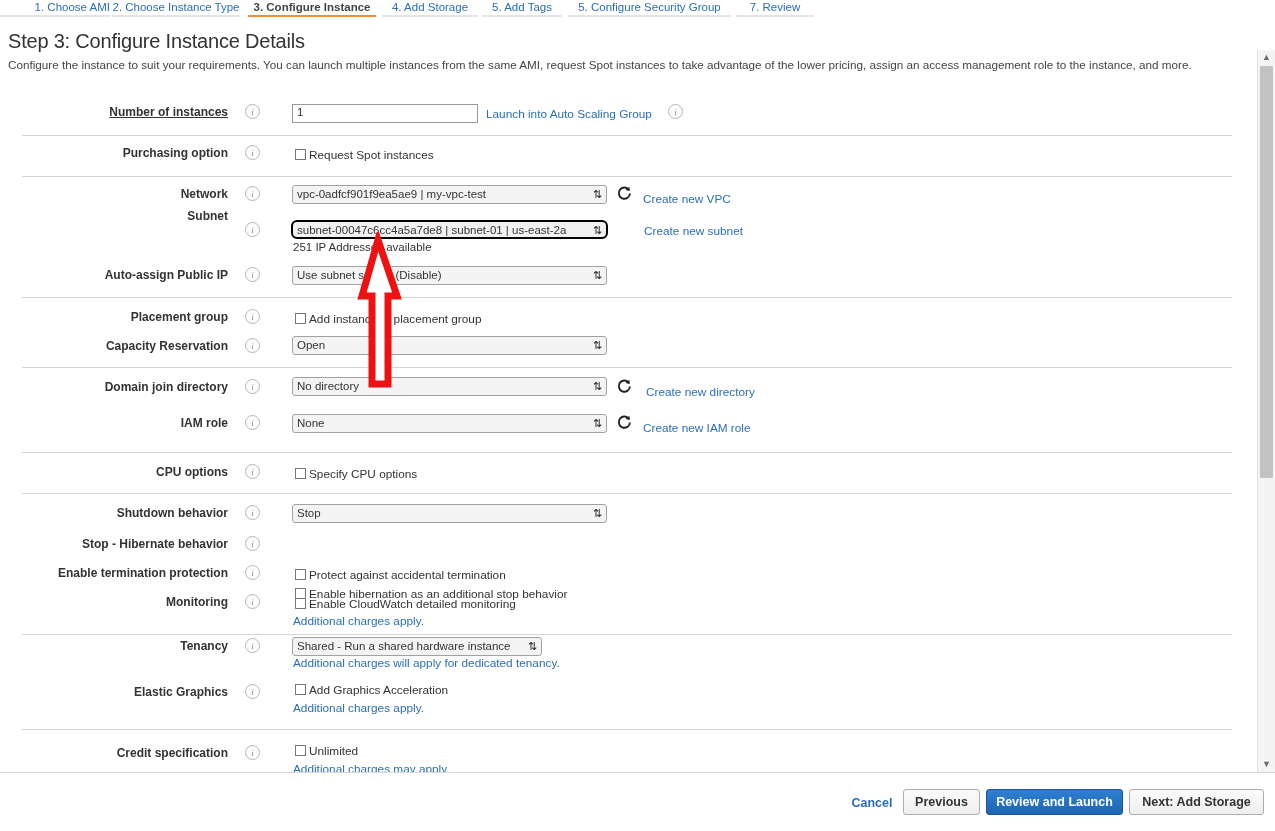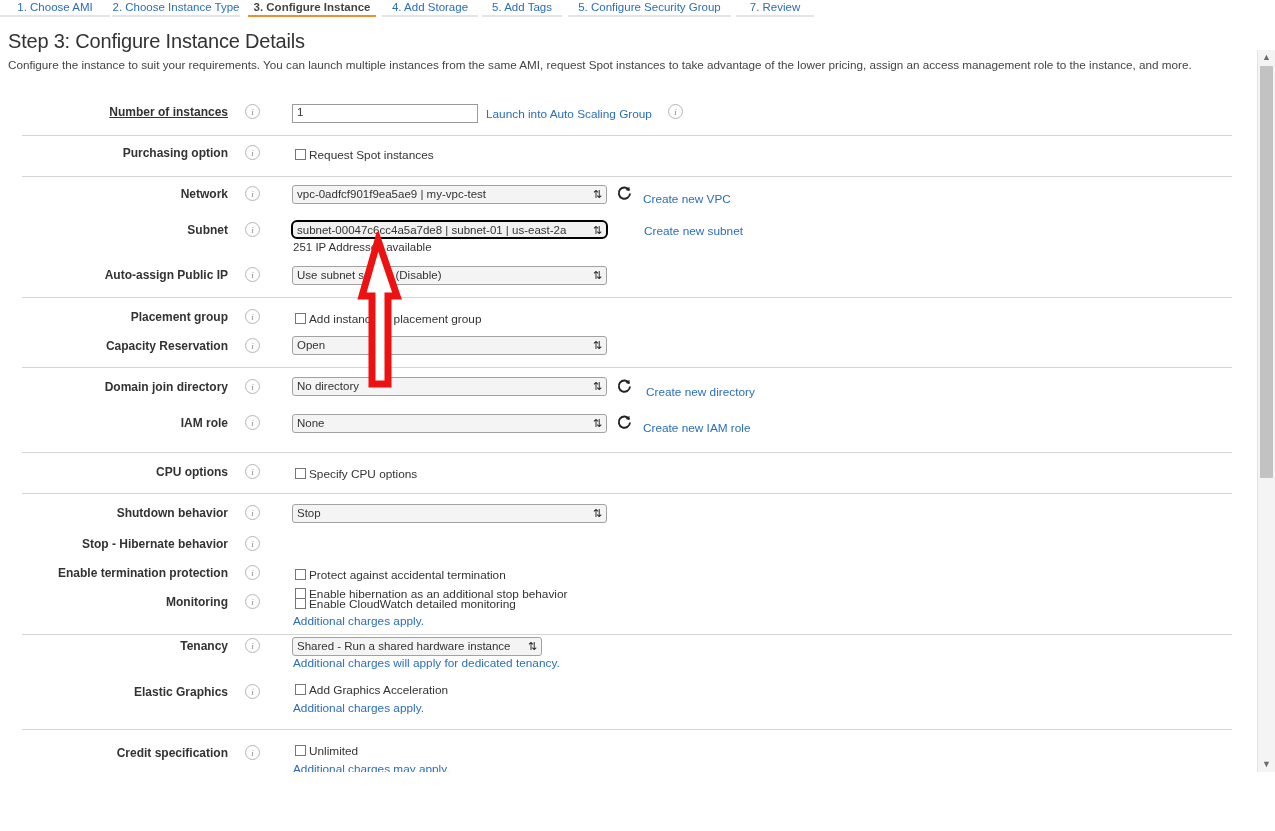--- a/index.html
+++ b/index.html
@@ -89,21 +89,21 @@
 
   
   .annot{position:absolute;left:352px;top:232px;width:62px;height:160px;pointer-events:none;}
 </style>
 </head>
 <body>
 
 <div class="app">
 
   <div class="tabbar">
-    <div class="tab" style="left:0px;width:110px;">1. Choose AMI</div>
+    <div class="tab" style="left:0px;width:110px;text-align:right;">1. Choose AMI</div>
     <div class="tab" style="left:112px;width:128px;">2. Choose Instance Type</div>
     <div class="tab active" style="left:248px;width:128px;">3. Configure Instance</div>
     <div class="tab" style="left:382px;width:96px;">4. Add Storage</div>
     <div class="tab" style="left:482px;width:80px;">5. Add Tags</div>
     <div class="tab" style="left:568px;width:163px;">5. Configure Security Group</div>
     <div class="tab" style="left:736px;width:78px;">7. Review</div>
   </div>
 
   <div class="page-title">Step 3: Configure Instance Details</div>
   <div class="page-desc">Configure the instance to suit your requirements. You can launch multiple instances from the same AMI, request Spot instances to take advantage of the lower pricing, assign an access management role to the instance, and more.</div>
@@ -128,21 +128,21 @@
     <div class="info" style="left:245px;top:90px;">i</div>
     <div class="sel" style="left:292px;top:89px;width:315px;"><span>vpc-0adfcf901f9ea5ae9 | my-vpc-test</span><span class="arrow">⇅</span></div>
     <div class="refresh" style="left:616px;top:89px;">
       <svg width="17" height="17" viewBox="0 0 17 17">
           <path d="M13.2 5.2A5.6 5.6 0 1 0 14 8.5" fill="none" stroke="#222" stroke-width="1.9"></path>
           <path d="M13.4 1.8 L13.6 5.9 L9.6 5.0 Z" fill="#222"></path>
         </svg>
     </div>
     <div class="link" style="left:643px;top:96px;">Create new VPC</div>
 
-    <div class="lbl" style="left:60px;top:127px;width:168px;">Subnet</div>
+    <div class="lbl" style="left:60px;top:113px;width:168px;">Subnet</div>
     <div class="info" style="left:245px;top:126px;">i</div>
     <div class="sel focused" style="left:291px;top:124px;width:317px;"><span>subnet-00047c6cc4a5a7de8 | subnet-01 | us-east-2a</span><span class="arrow">⇅</span></div>
     <div class="note" style="left:293px;top:145px;">251 IP Addresses available</div>
     <div class="link" style="left:644px;top:128px;">Create new subnet</div>
 
     <div class="lbl" style="left:40px;top:172px;width:188px;">Auto-assign Public IP</div>
     <div class="info" style="left:245px;top:171px;">i</div>
     <div class="sel" style="left:292px;top:170px;width:315px;"><span>Use subnet setting (Disable)</span><span class="arrow">⇅</span></div>
 
     <div class="divider" style="top:201px;"></div>
@@ -229,14 +229,20 @@
       <path d="M26 8 L10 64 L20 64 L20 152 L36 152 L36 64 L45 64 Z" fill="#ffffff" stroke="#ee1111" stroke-width="7" stroke-linejoin="miter"></path>
     </svg>
   </div>
 
   <div class="scrollbar">
     <div class="sb-arrow" style="top:0px;">▲</div>
     <div class="sb-thumb" style="top:16px;height:412px;"></div>
     <div class="sb-arrow" style="top:707px;">▼</div>
   </div>
 
+  <div class="footer">
+    <div class="btn cancel" style="left:849px;top:18px;width:46px;">Cancel</div>
+    <div class="btn grey" style="left:903px;top:16px;width:77px;">Previous</div>
+    <div class="btn blue" style="left:986px;top:16px;width:137px;">Review and Launch</div>
+    <div class="btn grey" style="left:1129px;top:16px;width:135px;">Next: Add Storage</div>
+  </div>
 
 </div>
 
 </body></html>

